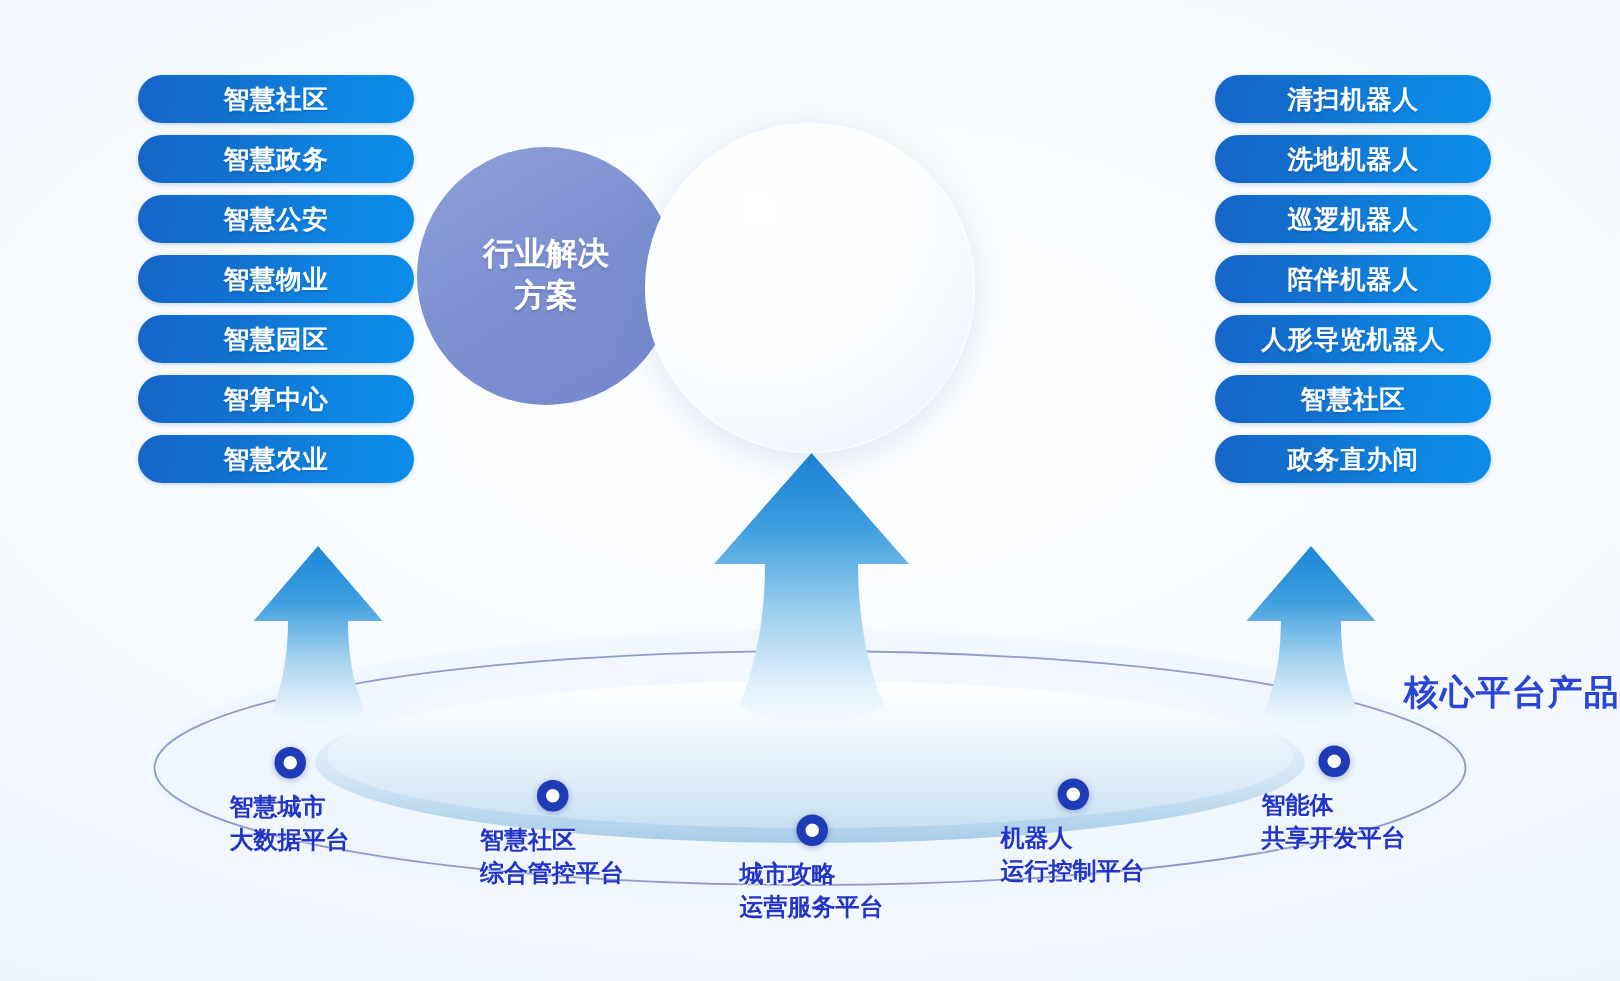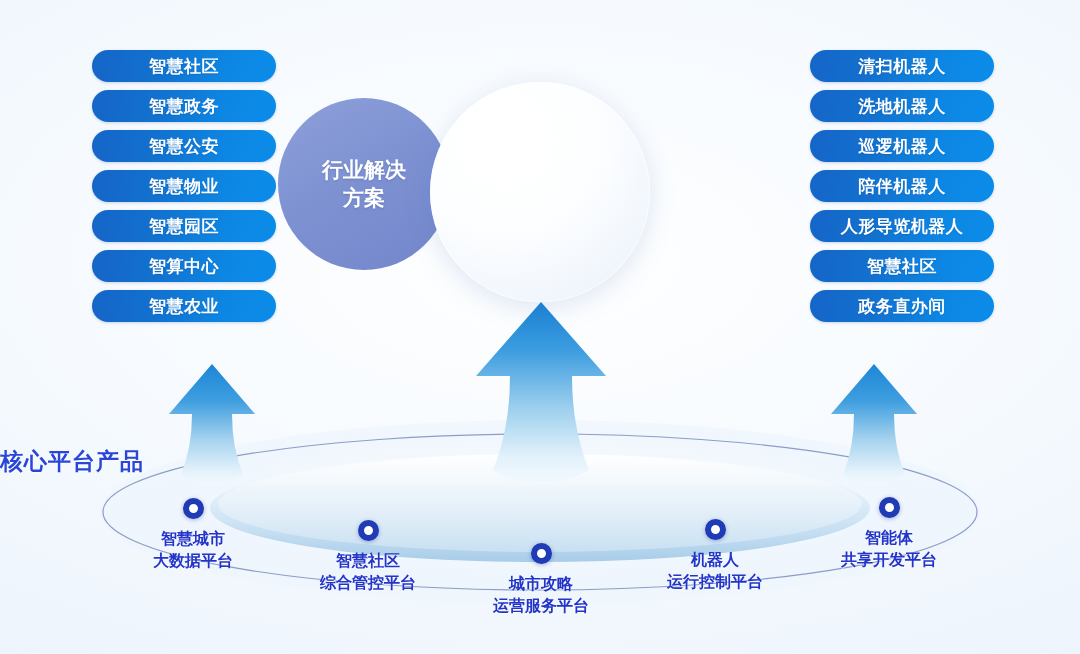--- a/index.html
+++ b/index.html
@@ -101,21 +101,21 @@
   #platform-wrap {
     position: absolute;
     left: 100px; top: 420px;
     width: 880px; height: 185px;
     z-index: 1;
   }
   #platform-label {
     position: absolute;
     left: 0; top: 446px;
     width: 1080px;
-    text-align: left;
+    text-align: right;
     font-size: 23px;
     font-weight: bold;
     color: #2a46d8;
     z-index: 7;
     letter-spacing: 1px;
     text-shadow: 0 1px 2px rgba(255,255,255,0.9);
   }
 
   
   .node {
@@ -131,21 +131,20 @@
     border-radius: 50%;
     background: #ffffff;
     border: 6px solid #1f3bb5;
     box-shadow: 0 1px 4px rgba(25,50,150,0.35);
   }
   .node-label {
     margin-top: 9px;
     font-size: 16px;
     font-weight: bold;
     color: #2335c8;
-    text-align: center;
     line-height: 1.38;
     white-space: pre-line;
     text-shadow: 0 1px 1px rgba(255,255,255,0.85);
   }
 </style>
 </head>
 <body>
 
 <div id="stage">
 

